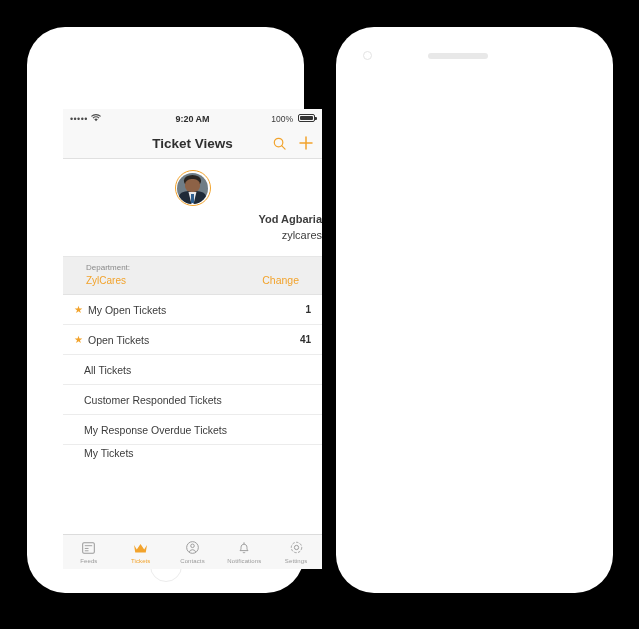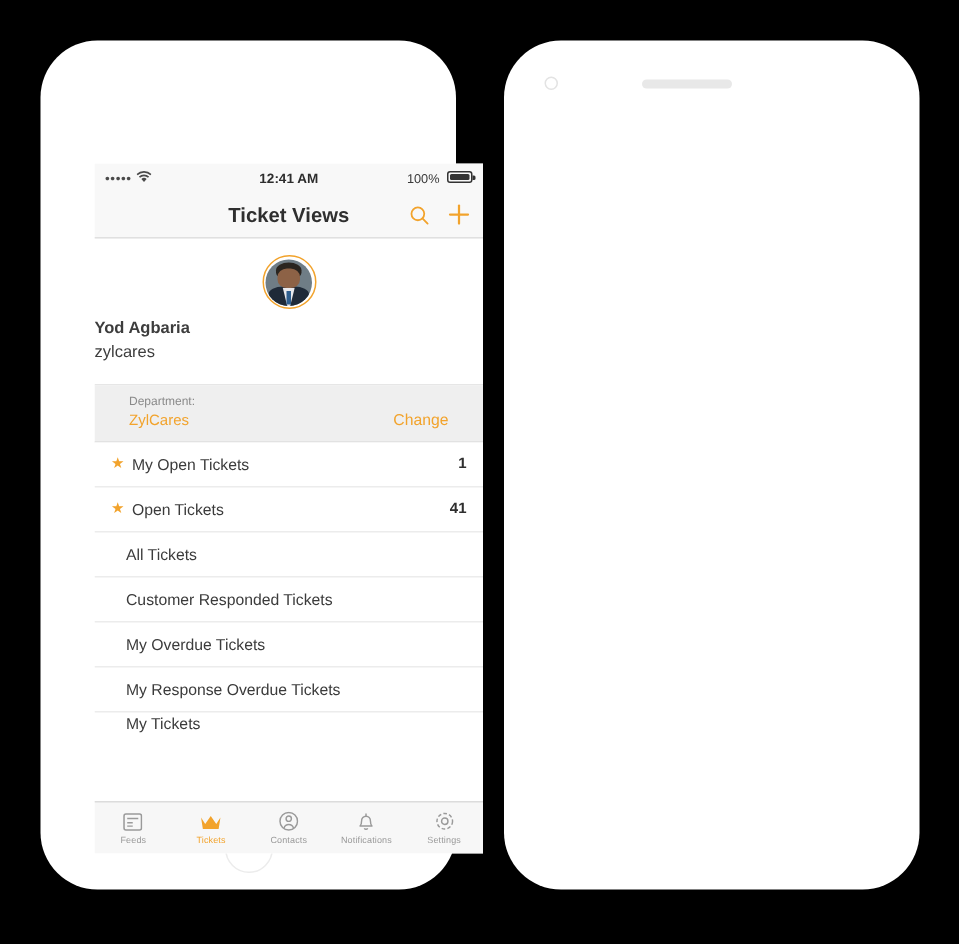--- a/index.html
+++ b/index.html
@@ -59,21 +59,21 @@
   .ios-nav {
     height: 31px; background:#f8f8f8; border-bottom:1px solid #e0e0e0;
     display:flex; align-items:center; justify-content:center; position:relative;
   }
   .ios-nav-title { font-size: 13.5px; color:#2f2f2f; font-weight:700; }
   .ios-nav-actions { position:absolute; right:9px; top:0; bottom:0; display:flex; align-items:center; gap:13px;}
   .ic-orange { color:#F2A32C; display:flex; align-items:center; }
 
   
   .ios-profile {
-    background:#ffffff; padding: 11px 0 12px; text-align:left;
+    background:#ffffff; padding: 11px 0 12px; text-align:right;
     border-bottom: 1px solid #e6e6e6;
   }
   .avatar-wrap {
     width:36px; height:36px; border-radius:50%; margin:0 auto 6px;
     border:1.5px solid #F2A32C; padding:1.5px; background:#fff;
   }
   .avatar-img {
     width:100%; height:100%; border-radius:50%; overflow:hidden;
     background:#6f7d86; position:relative;
   }
@@ -128,21 +128,21 @@
 
       <div class="ios-status">
         <span class="ios-dots">•••••</span>
         <span class="ios-wifi">
           <svg width="10" height="8" viewBox="0 0 12 9">
               <path d="M6 8.4 3.9 6.1a3 3 0 0 1 4.2 0z" fill="#4a4a4a"></path>
               <path d="M1.9 4.1A5.9 5.9 0 0 1 10.1 4.1l-.9 1a4.6 4.6 0 0 0-6.4 0z" fill="#4a4a4a"></path>
               <path d="M0 2.1A8.7 8.7 0 0 1 12 2.1l-.9 1a7.4 7.4 0 0 0-10.2 0z" fill="#4a4a4a"></path>
             </svg>
         </span>
-        <span class="ios-time">12:41 AM</span>
+        <span class="ios-time">9:20 AM</span>
         <span class="ios-right">
           <span>100%</span>
           <span class="ios-batt">
               <i></i>
             </span>
         </span>
       </div>
 
       <div class="ios-nav">
         <span class="ios-nav-title">Ticket Views</span>
@@ -195,23 +195,20 @@
           <span>Open Tickets</span>
           <span class="cnt">41</span>
         </div>
         <div class="ios-row indent">
           <span>All Tickets</span>
         </div>
         <div class="ios-row indent">
           <span>Customer Responded Tickets</span>
         </div>
         <div class="ios-row indent">
-          <span>My Overdue Tickets</span>
-        </div>
-        <div class="ios-row indent">
           <span>My Response Overdue Tickets</span>
         </div>
         <div class="ios-row indent clipped">
           <span>My Tickets</span>
         </div>
       </div>
 
       <div class="ios-tabbar">
         <div class="ios-tab">
           <div class="t-ic">

